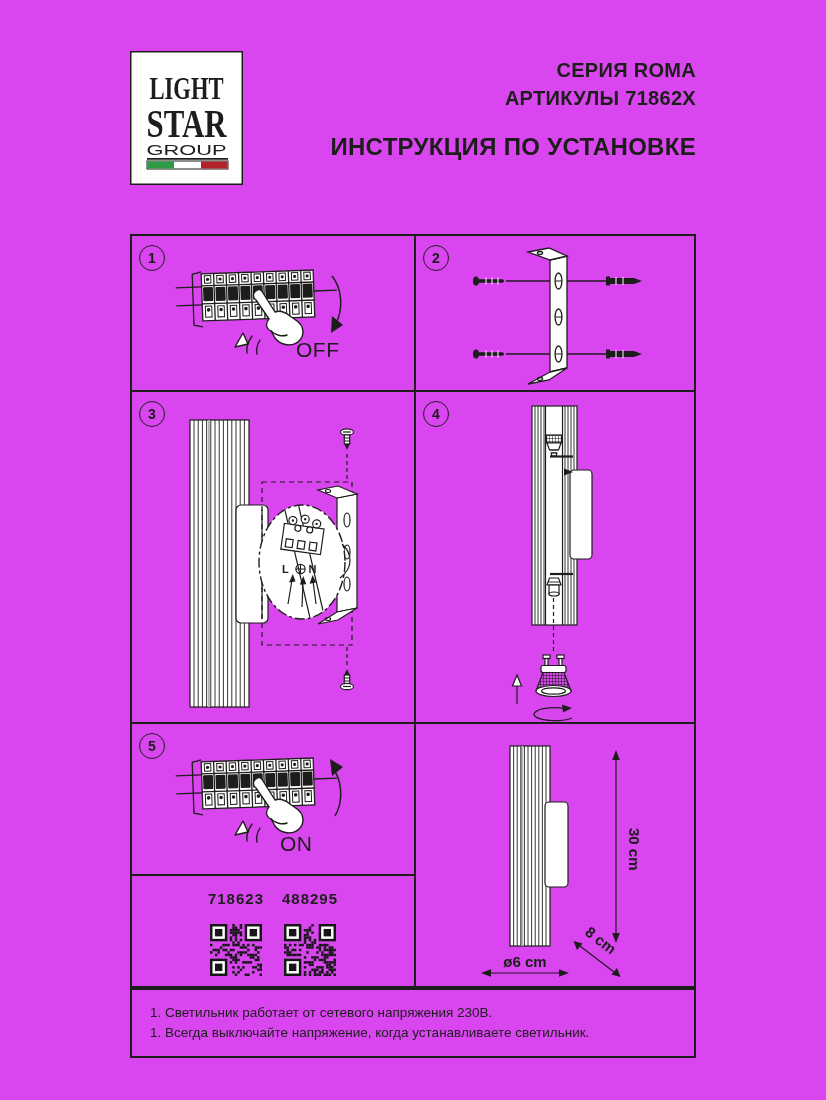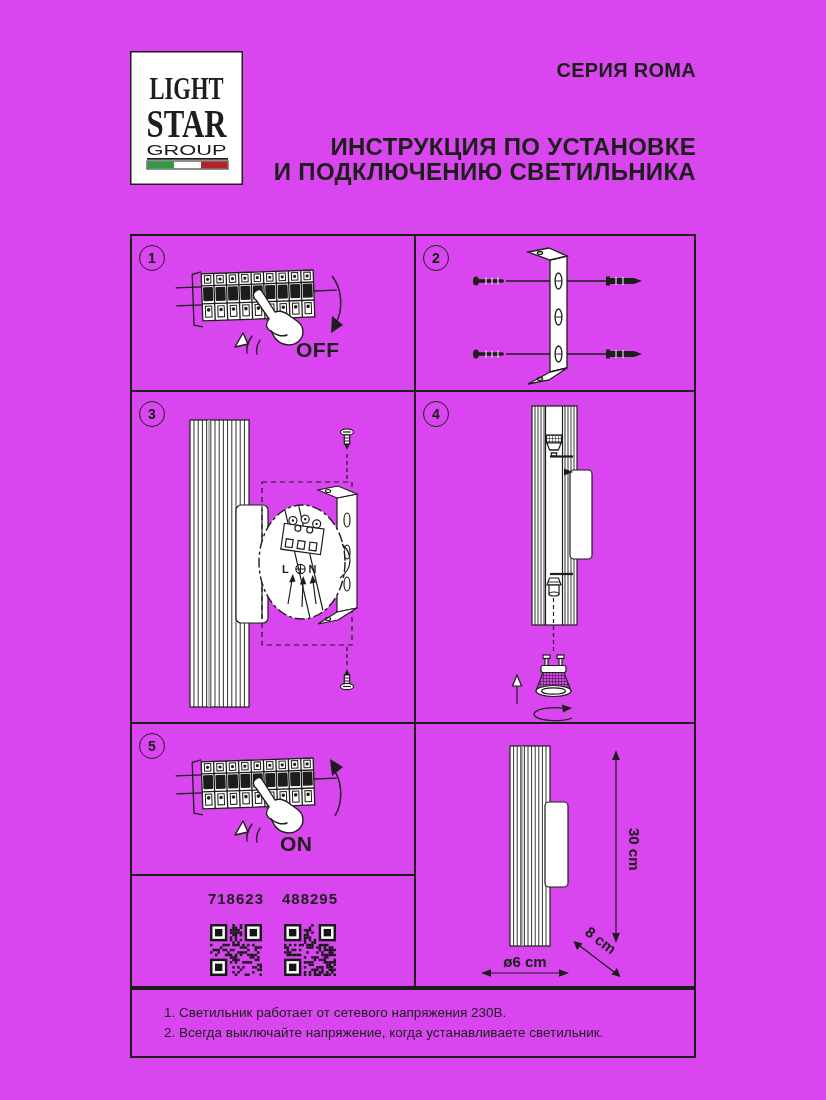--- a/index.html
+++ b/index.html
@@ -22,29 +22,29 @@
   .c1{left:0;top:0;width:282px;height:154px;}
   .c2{left:284px;top:0;width:278px;height:154px;}
   .c3{left:0;top:156px;width:282px;height:330px;}
   .c4{left:284px;top:156px;width:278px;height:330px;}
   .c5{left:0;top:488px;width:282px;height:150px;}
   .cqr{left:0;top:640px;width:282px;height:110px;display:flex;justify-content:center;
        align-items:flex-start;gap:18px;padding-top:14px;box-sizing:border-box;}
   .c6{left:284px;top:488px;width:278px;height:262px;}
   .stepnum{position:absolute;left:7px;top:9px;width:24px;height:24px;border:1.5px solid #1d1d1b;
            border-radius:50%;text-align:center;line-height:24px;font-size:14px;font-weight:bold;}
-  .switch-label{position:absolute;font-weight:bold;font-size:21px;letter-spacing:.5px;}
+  .switch-label{position:absolute;font-weight:normal;font-size:21px;letter-spacing:.5px;}
   .off-pos{left:164px;top:102px;}
   .on-pos{left:148px;top:108px;}
   .product{text-align:center;}
   .product .code{font-weight:bold;font-size:15px;letter-spacing:1px;margin-bottom:17px;}
   .qr{width:52px;height:52px;margin:0 auto;}
   
   .notes{position:absolute;left:130px;top:988px;width:566px;height:70px;border:2px solid #1d1d1b;
-         box-sizing:border-box;padding:13px 10px 0 32px;font-size:13.5px;line-height:20px;}
+         box-sizing:border-box;padding:13px 10px 0 18px;font-size:13.5px;line-height:20px;}
   svg{display:block;}
   svg text{font-family:"Liberation Sans",sans-serif;fill:#1d1d1b;}
   .logo-serif{font-family:"Liberation Serif",serif;font-weight:bold;}
 </style>
 </head>
 <body>
 
 <div class="page">
 
   <svg class="logo-svg" width="113" height="134" viewBox="0 0 113 134">
@@ -55,24 +55,24 @@
     <g>
       <line x1="17" y1="107.8" x2="98" y2="107.8" stroke="#1d1d1b" stroke-width="1.8"></line>
       <rect x="17" y="110" width="81" height="8" fill="#fff" stroke="#1d1d1b" stroke-width="1"></rect>
       <rect x="17.5" y="110.5" width="26.5" height="7" fill="#2f9a44"></rect>
       <rect x="71" y="110.5" width="26.5" height="7" fill="#b2222b"></rect>
     </g>
   </svg>
 
   <div class="hdr hdr1">
     <div>СЕРИЯ ROMA</div>
+    <div>АРТИКУЛЫ 71862X</div>
   </div>
   <div class="hdr hdr2">
     <div>ИНСТРУКЦИЯ ПО УСТАНОВКЕ</div>
-    <div>И ПОДКЛЮЧЕНИЮ СВЕТИЛЬНИКА</div>
   </div>
 
   <div class="grid">
     <div class="gline vline"></div>
     <div class="gline hline1"></div>
     <div class="gline hline2"></div>
     <div class="gline hline3"></div>
 
     <div class="cell c1">
       <div class="stepnum">1</div>
@@ -581,16 +581,16 @@
         </g>
         <text transform="translate(213,104) rotate(90)" font-size="15" font-weight="bold">30 cm</text>
         <text transform="translate(168,210) rotate(38)" font-size="15" font-weight="bold">8 cm</text>
         <text x="109" y="243" text-anchor="middle" font-size="15" font-weight="bold">ø6 cm</text>
       </svg>
     </div>
   </div>
 
   <div class="notes">
     <div>1. Светильник работает от сетевого напряжения 230В.</div>
-    <div>2. Всегда выключайте напряжение, когда устанавливаете светильник.</div>
+    <div>1. Всегда выключайте напряжение, когда устанавливаете светильник.</div>
   </div>
 
 </div>
 
 </body></html>

